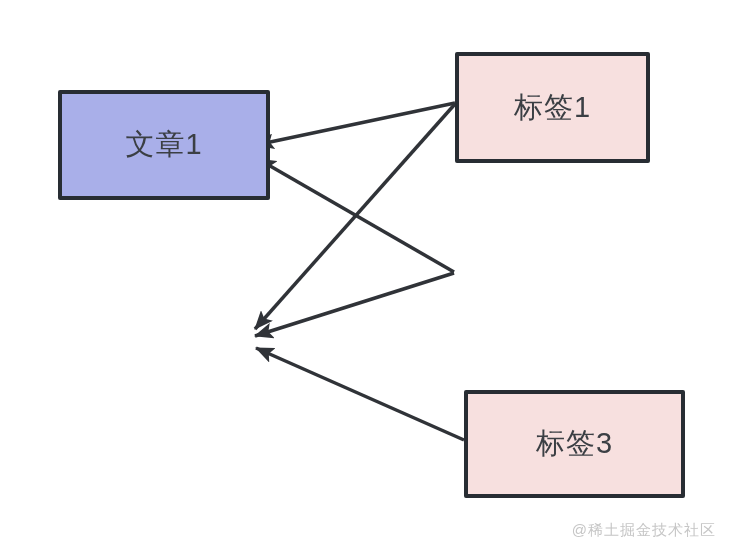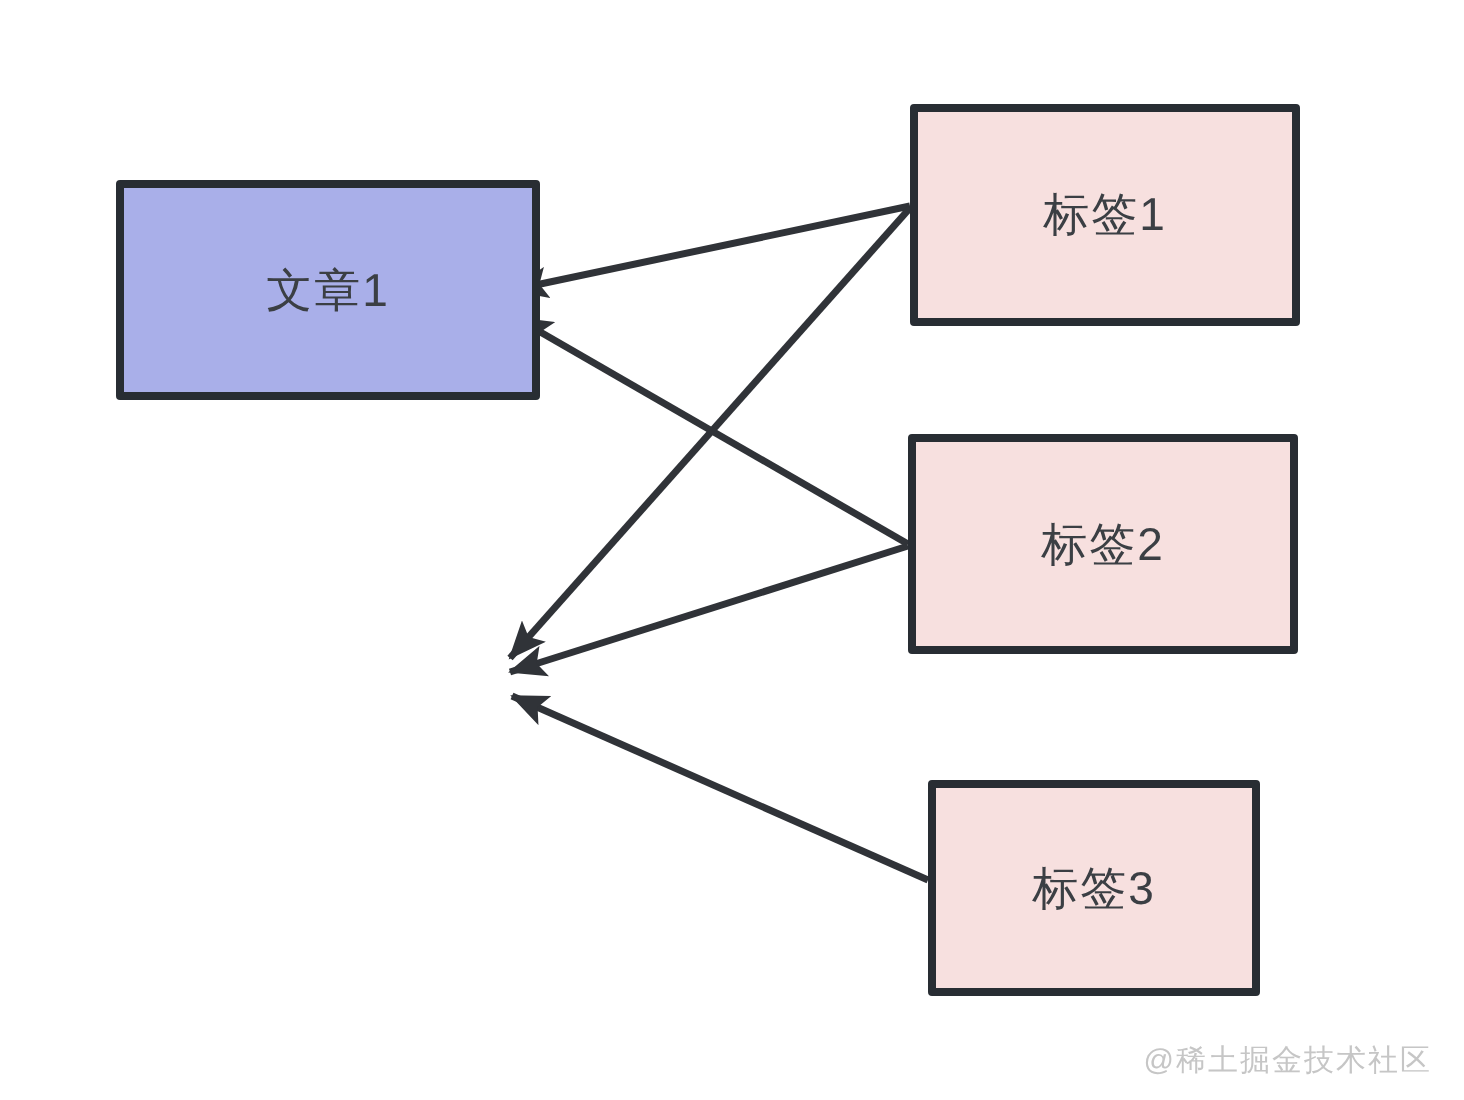--- a/index.html
+++ b/index.html
@@ -30,32 +30,32 @@
   }
   .node {
     position: absolute;
     border: 4px solid var(--node-border);
     border-radius: 2px;
     display: flex;
     align-items: center;
     justify-content: center;
   }
   .node .node-label {
-    font-size: 23px;
+    font-size: 29px;
     color: var(--label-color);
     letter-spacing: 1px;
   }
   .node.article { background: var(--article-fill); }
   .node.tag     { background: var(--tag-fill); }
 
   .node-article1 { left: 58px;  top: 90px;  width: 212px; height: 110px; }
   .node-article2 { left: 58px;  top: 280px; width: 194px; height: 110px; }
   .node-tag1     { left: 455px; top: 52px;  width: 195px; height: 111px; }
   .node-tag2     { left: 454px; top: 217px; width: 195px; height: 110px; }
-  .node-tag3     { left: 464px; top: 390px; width: 166px; height: 108px; text-align: center; }
+  .node-tag3     { left: 464px; top: 390px; width: 221px; height: 108px; text-align: center; }
 
   .watermark {
     position: absolute;
     right: 16px;
     bottom: 10px;
     font-size: 15px;
     color: var(--watermark-color);
     letter-spacing: 1px;
     text-align: center;
   }
@@ -82,23 +82,20 @@
 
   <div class="node article node-article1">
     <span class="node-label">文章1</span>
   </div>
 
 
   <div class="node tag node-tag1">
     <span class="node-label">标签1</span>
   </div>
 
-  <div class="node tag node-tag2">
-    <span class="node-label">标签2</span>
-  </div>
 
   <div class="node tag node-tag3">
     <span class="node-label">标签3</span>
   </div>
 
   <div class="watermark">@稀土掘金技术社区</div>
 
 </div>
 
 </body></html>

